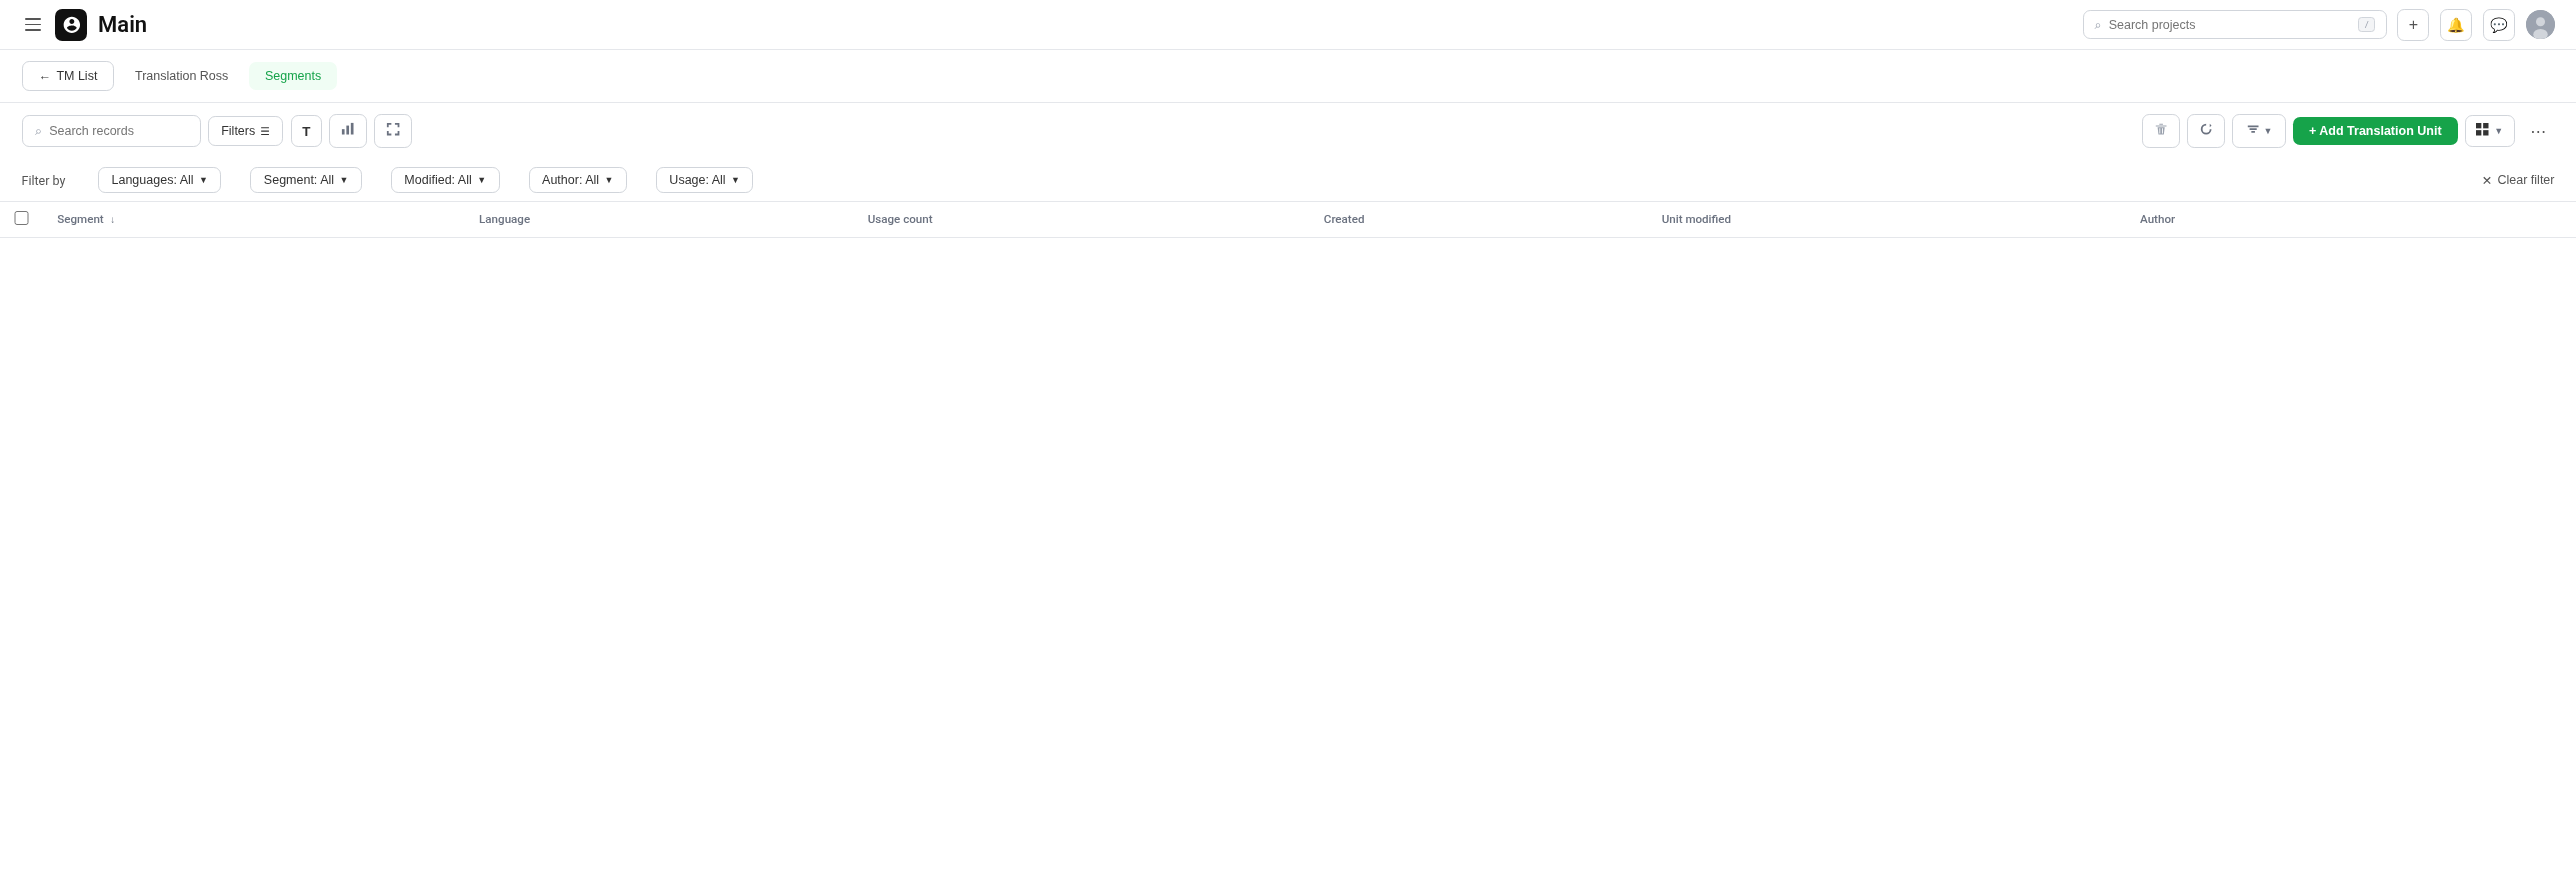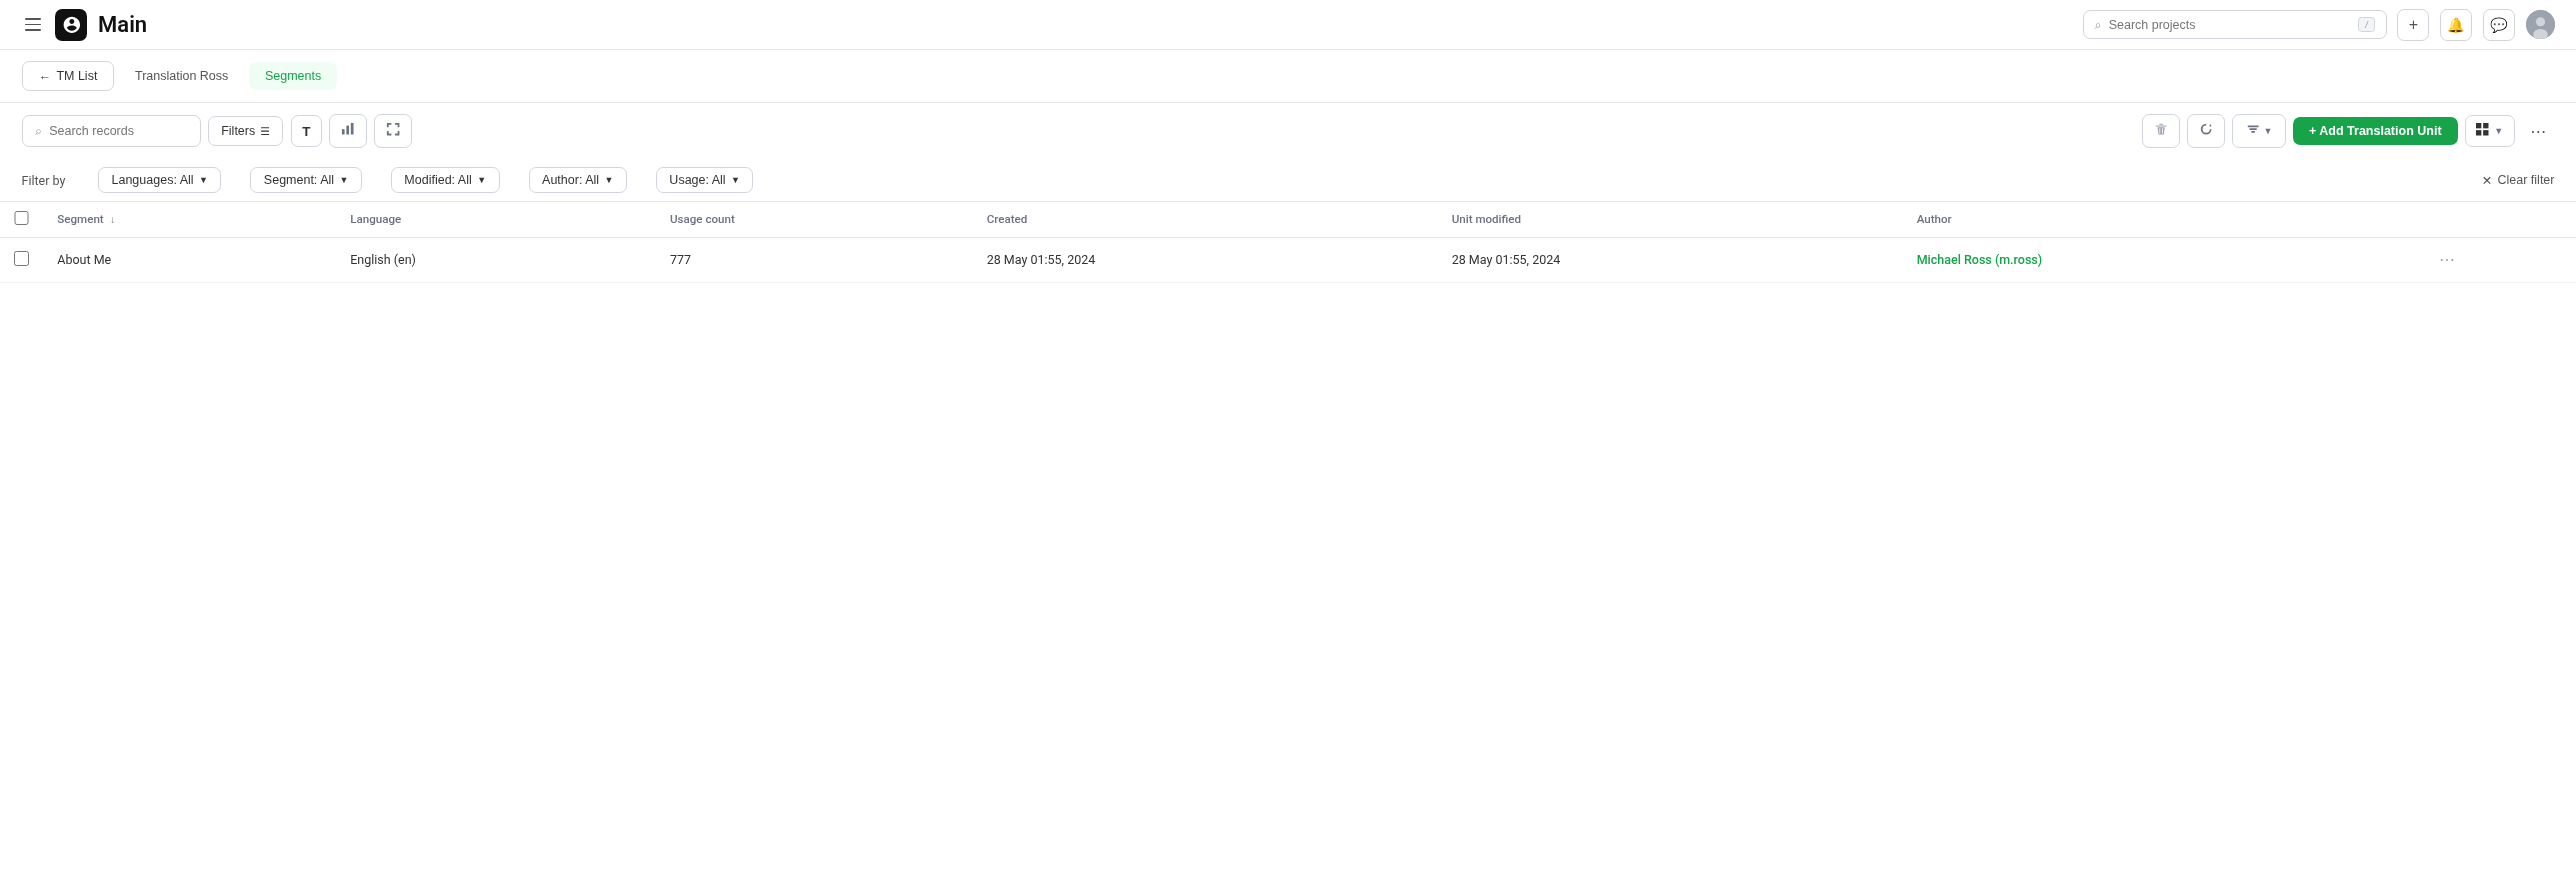--- a/index.html
+++ b/index.html
@@ -316,30 +316,16 @@
         <th>
           <span>Unit modified</span>
         </th>
         <th>
           <span>Author</span>
         </th>
         <th></th>
       </tr>
     </thead>
     <tbody id="table-body">
-    <tr>
-    <td>
-      <input type="checkbox" class="cb" style="">
-    </td>
-    <td>About Me</td>
-    <td>English (en)</td>
-    <td>777</td>
-    <td>28 May 01:55, 2024</td>
-    <td>28 May 01:55, 2024</td>
-    <td><span class="author-link">Michael Ross (m.ross)</span></td>
-    <td>
-      <button class="row-more">⋯</button>
-    </td>
-  </tr>
       </tbody>
   </table>
 </div>
 
 
 </body></html>

